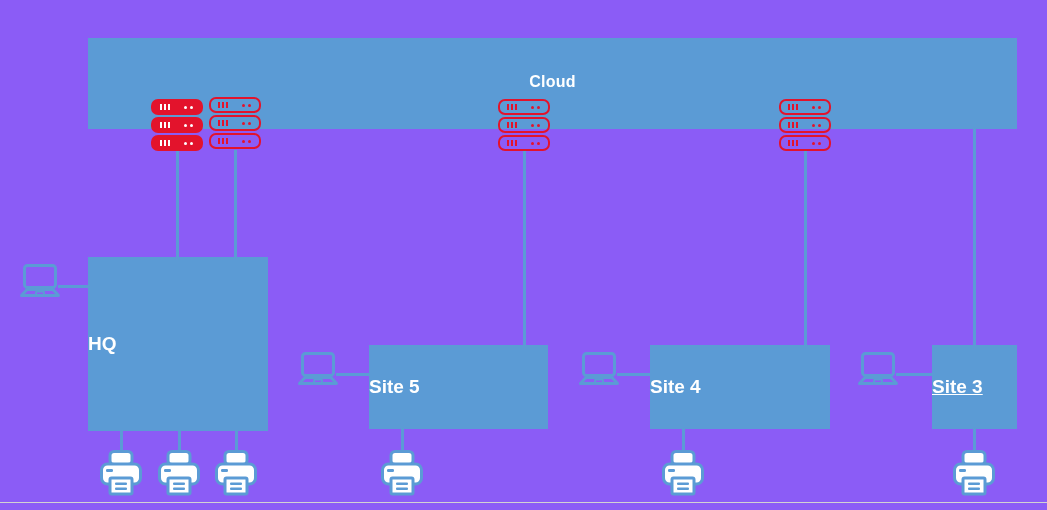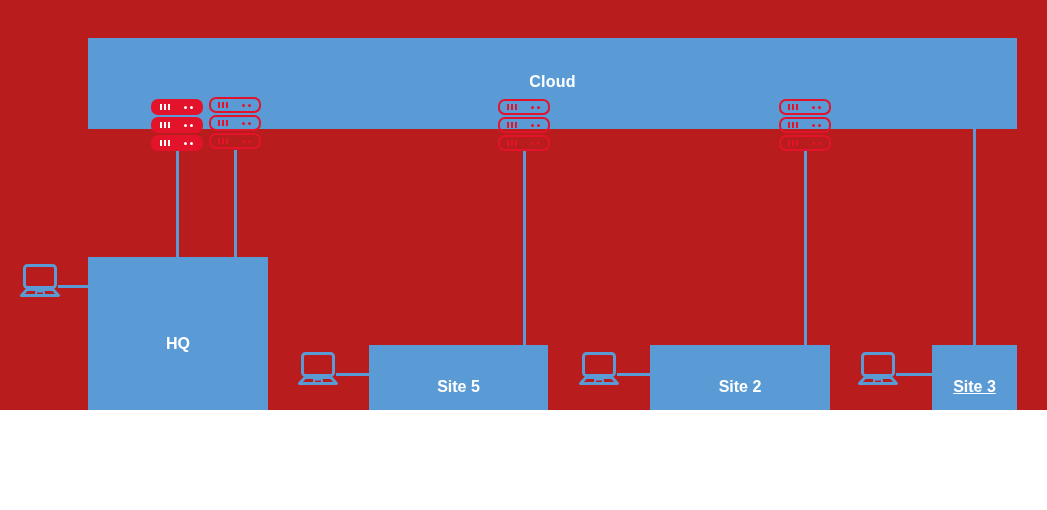--- a/index.html
+++ b/index.html
@@ -6,22 +6,22 @@
     margin: 0;
     padding: 0;
     background: #ffffff;
   }
   body {
     font-family: "Liberation Sans", sans-serif;
   }
   #canvas {
     position: relative;
     width: 1047px;
-    height: 410px;
-    background: #b91c1c;
+    height: 510px;
+    background: #8b5cf6;
     overflow: hidden;
   }
 
   
   .cloud-band {
     position: absolute;
     left: 88px;
     top: 38px;
     width: 929px;
     height: 91px;
@@ -41,22 +41,21 @@
     z-index: 6;
   }
 
   
   .node-box {
     position: absolute;
     background: #5B9BD5;
     color: #ffffff;
     display: flex;
     align-items: center;
-    justify-content: center;
-    font-size: 16px;
+    font-size: 19px;
     font-weight: bold;
     z-index: 4;
   }
 
   
   .link-v {
     position: absolute;
     width: 3px;
     background: #5B9BD5;
     z-index: 2;
@@ -167,21 +166,21 @@
 
   <div class="node-box" style="left:88px;  top:257px; width:180px; height:174px;">
     <span>HQ</span>
   </div>
 
   <div class="node-box" style="left:369px; top:345px; width:179px; height:84px;">
     <span>Site 5</span>
   </div>
 
   <div class="node-box" style="left:650px; top:345px; width:180px; height:84px;">
-    <span>Site 2</span>
+    <span>Site 4</span>
   </div>
 
   <div class="node-box" style="left:932px; top:345px; width:85px; height:84px;text-decoration:underline;">
     <span>Site 3</span>
   </div>
 
   <div class="server-stack" style="left:151px; top:99px;">
     <div class="server-unit solid">
       <span class="srv-bars">
           <i></i>

